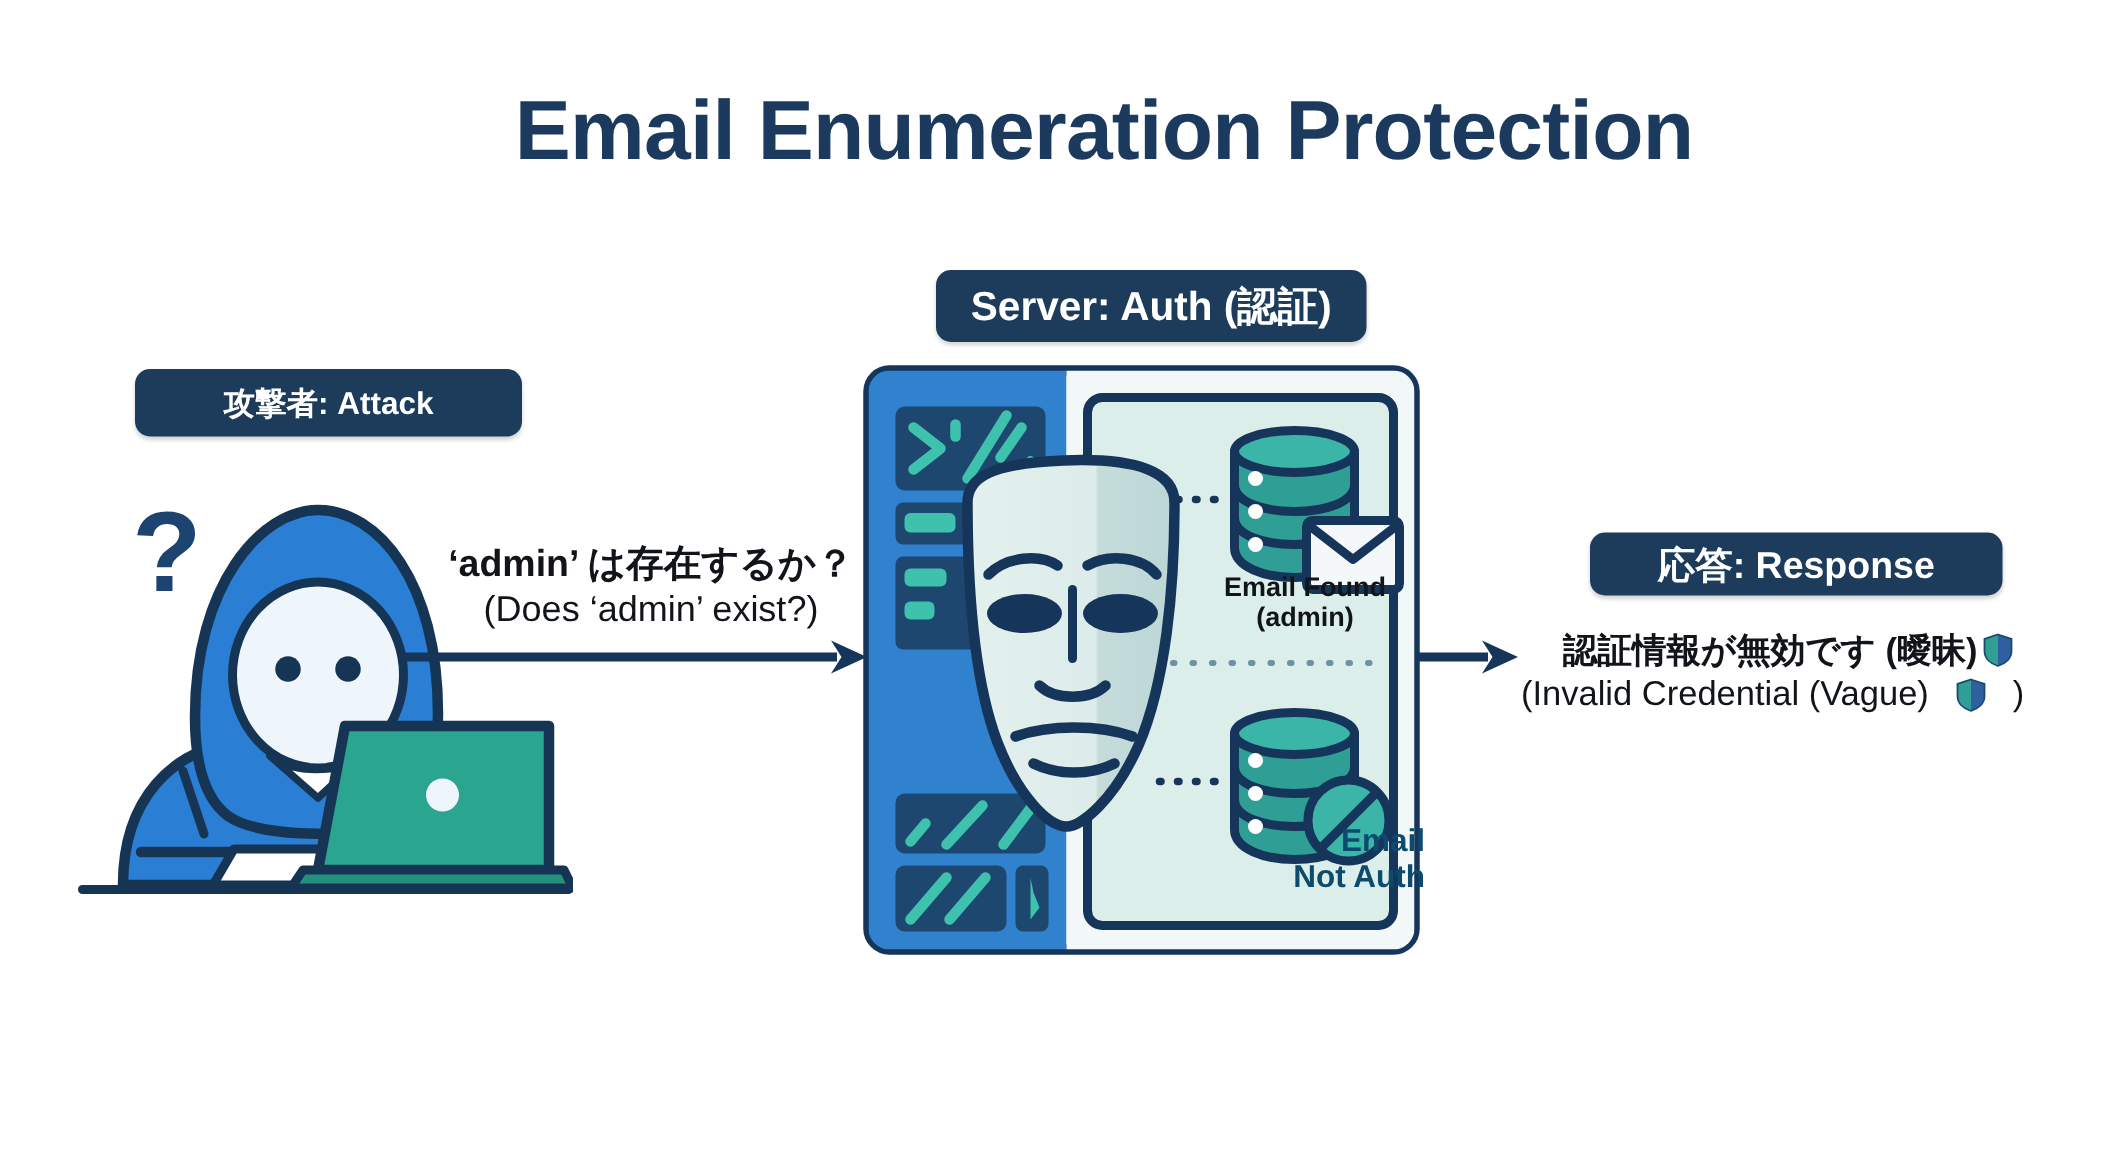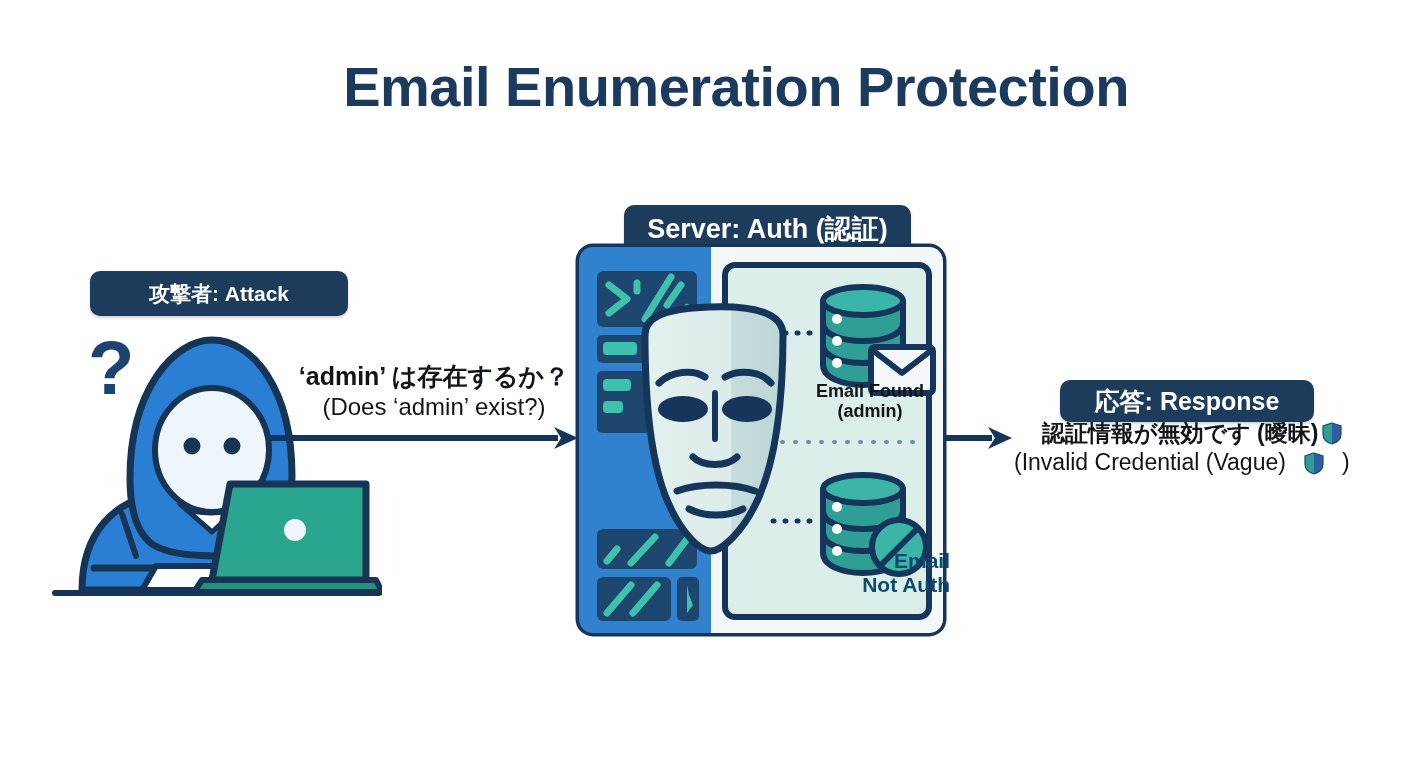--- a/index.html
+++ b/index.html
@@ -40,35 +40,34 @@
     position: absolute;
     background: #1d3c5c;
     color: #ffffff;
     font-weight: bold;
     border-radius: 10px;
     display: flex;
     align-items: center;
     justify-content: center;
     white-space: nowrap;
     box-shadow: 0 2px 3px rgba(0,0,0,0.18);
-    margin-top: 25px;
   }
   #badge-attacker {
     left: 90px; top: 246px;
     width: 258px; height: 45px;
     font-size: 21px;
   }
   #badge-server {
     left: 624px; top: 180px;
     width: 287px; height: 48px;
     font-size: 27px;
   }
   #badge-response {
     left: 1060px; top: 355px;
-    width: 254px; height: 42px;
+    width: 275px; height: 42px;
     font-size: 25px;
   }
 
   
   .query-text {
     position: absolute;
     left: 284px;
     top: 361px;
     width: 300px;
     text-align: center;

